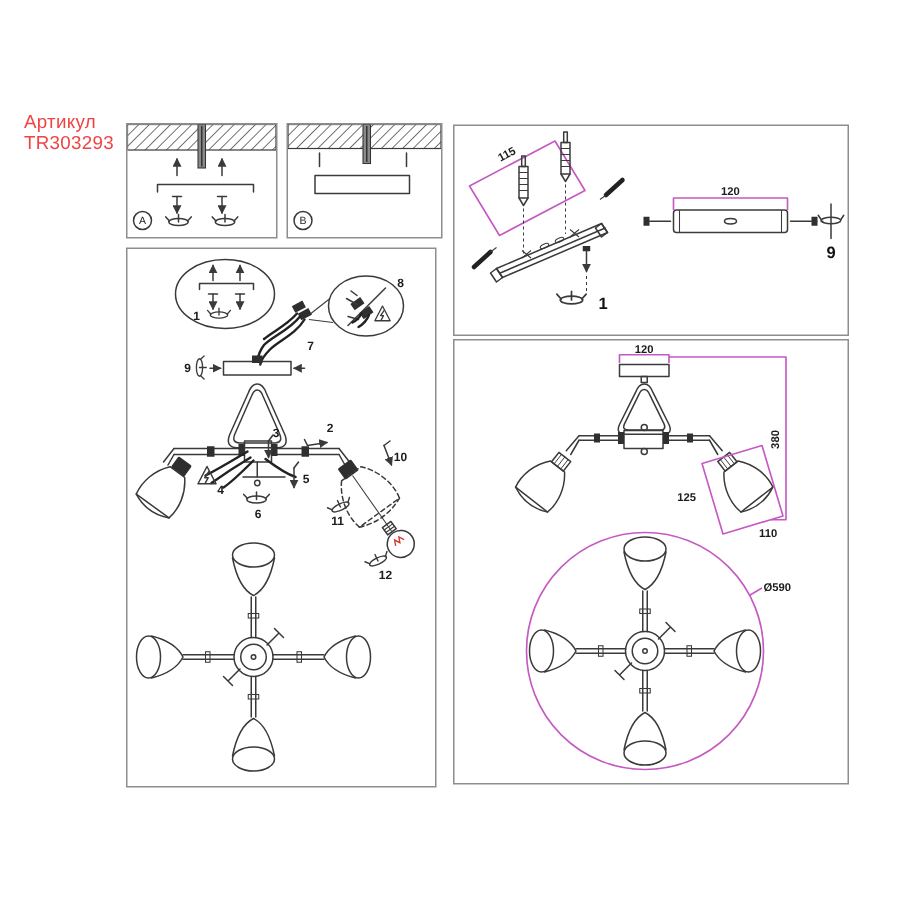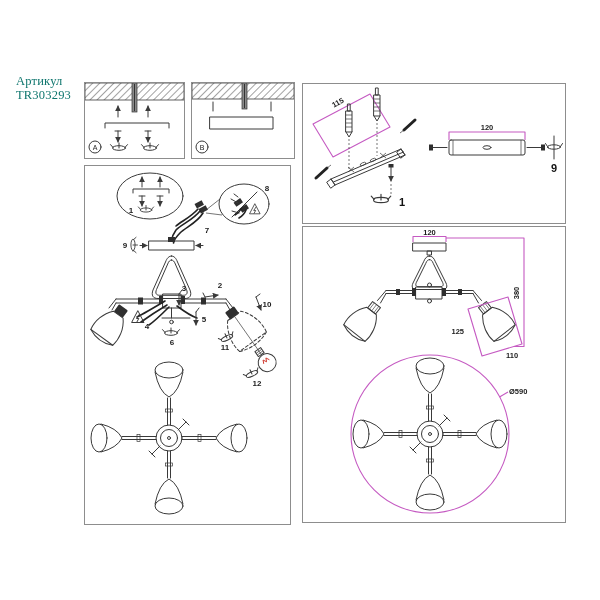--- a/index.html
+++ b/index.html
@@ -11,22 +11,22 @@
   svg { display:block; width:100%; height:100%; }
   .ln  { stroke:#3a3a3a; stroke-width:1; fill:none; stroke-linecap:round; stroke-linejoin:round; }
   .lt  { stroke:#3a3a3a; stroke-width:0.7; fill:none; }
   .fill{ fill:#2f2f2f; stroke:none; }
   .wire{ stroke:#222; stroke-width:1.6; fill:none; stroke-linecap:round; }
   .mag { stroke:#c55ac2; stroke-width:1.1; fill:none; stroke-linejoin:round; }
   .num { font-family:"Liberation Sans",sans-serif; font-size:8px; font-weight:bold; fill:#1c1c1c; }
   .dim { font-family:"Liberation Sans",sans-serif; font-size:7.5px; font-weight:bold; fill:#1c1c1c; }
   .bignum { font-family:"Liberation Sans",sans-serif; font-size:11px; font-weight:bold; fill:#111; }
   .badge-t{ font-family:"Liberation Sans",sans-serif; font-size:7px; fill:#222; }
-  .article { position:absolute; left:16px; top:74px; font-size:12.5px; color:#0f766e;
-             line-height:14px; letter-spacing:0.2px;font-family:Liberation Serif, serif; }
+  .article { position:absolute; left:16px; top:74px; font-size:12.5px; color:#ef4444;
+             line-height:14px; letter-spacing:0.2px; }
   .dashed { stroke-dasharray:3,2.2; }
   .dashfine { stroke-dasharray:2,2; }
 </style>
 </head>
 <body>
 
 <svg width="0" height="0" style="position:absolute" aria-hidden="true">
   <defs>
     <pattern id="hatch" width="5" height="5" patternUnits="userSpaceOnUse" patternTransform="rotate(45)">
       <rect width="5" height="5" fill="#ffffff"></rect>

